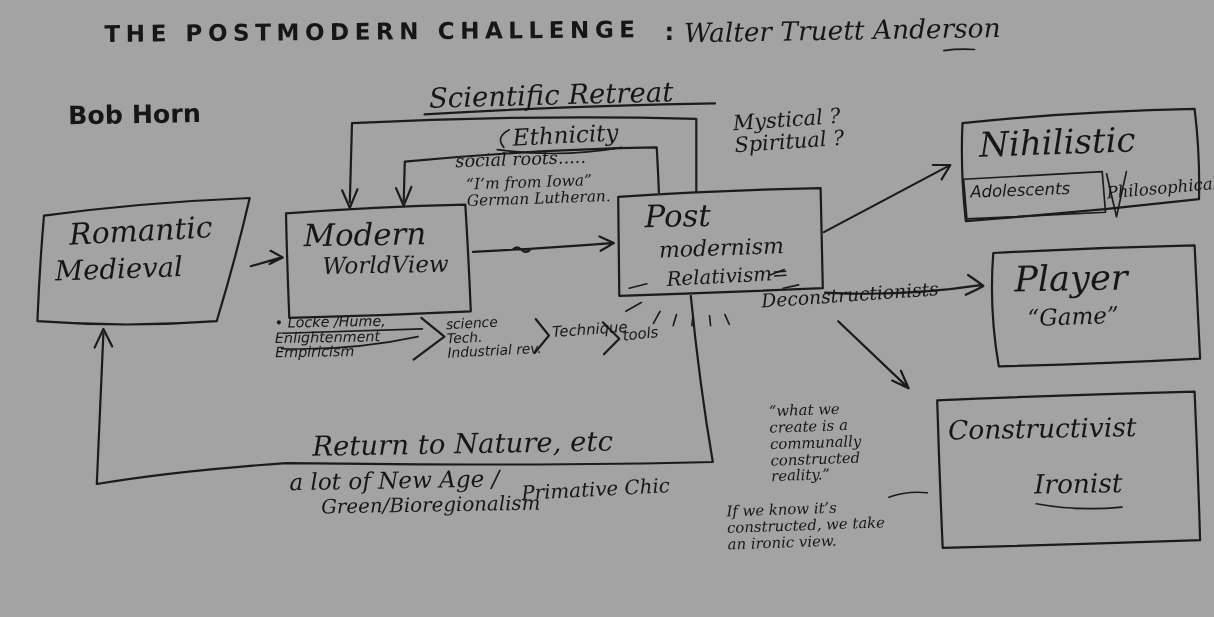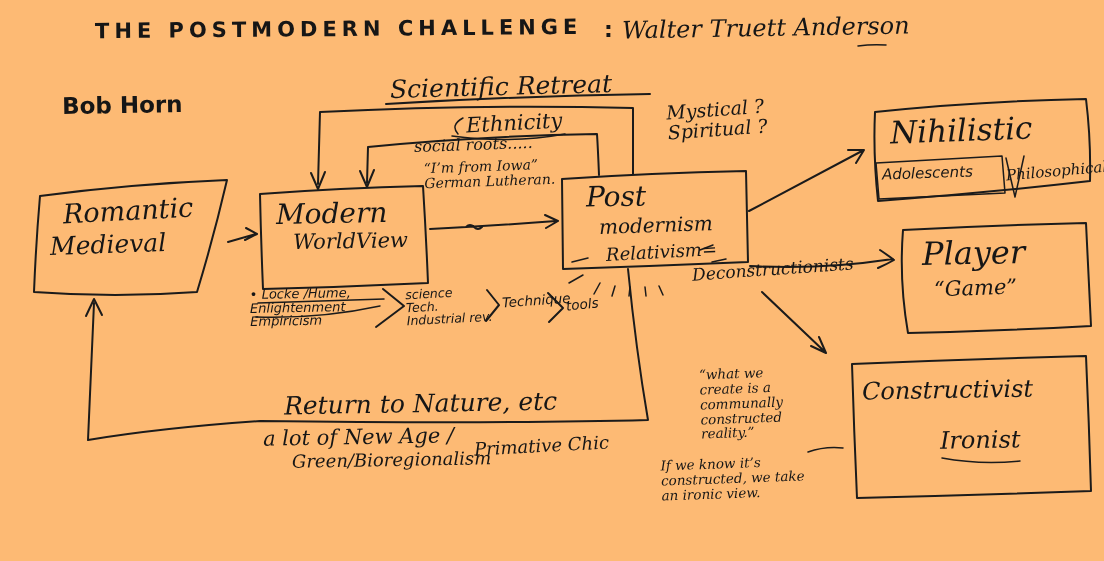--- a/index.html
+++ b/index.html
@@ -1,16 +1,16 @@
 <!DOCTYPE html>
 <html><head>
 <meta charset="utf-8">
 <style>
   html,body{margin:0;padding:0;background:#ffffff;}
-  #canvas{position:relative;width:1104px;height:561px;background:#fdba74;overflow:hidden;
+  #canvas{position:relative;width:1104px;height:561px;background:#a3a3a3;overflow:hidden;
           font-family:"DejaVu Serif", serif;color:#161616;}
   #strokes{position:absolute;left:0;top:0;width:1104px;height:561px;}
   .txt{position:absolute;white-space:nowrap;line-height:1.05;}
   .pre{white-space:pre-line;}
   .print{font-family:"DejaVu Sans", sans-serif;font-weight:bold;}
   .hw{font-family:"DejaVu Serif", serif;font-style:italic;}
   .hws{font-family:"DejaVu Sans", sans-serif;font-style:italic;}
   svg path, svg line{fill:none;stroke:#1b1b1b;stroke-width:2;stroke-linecap:round;stroke-linejoin:round;}
   svg .thin{stroke-width:1.5;}
 </style>

